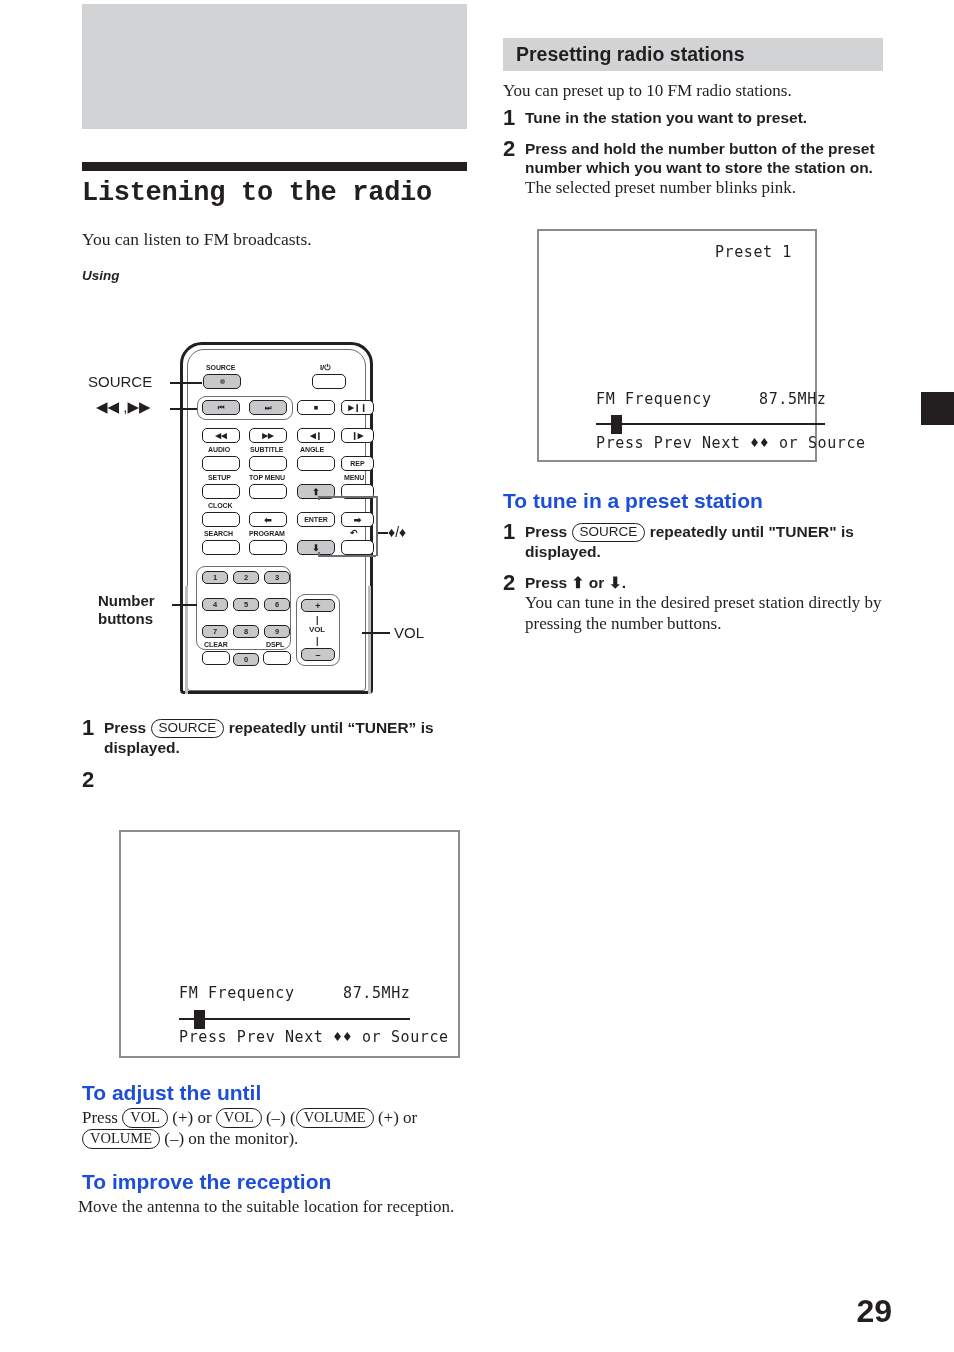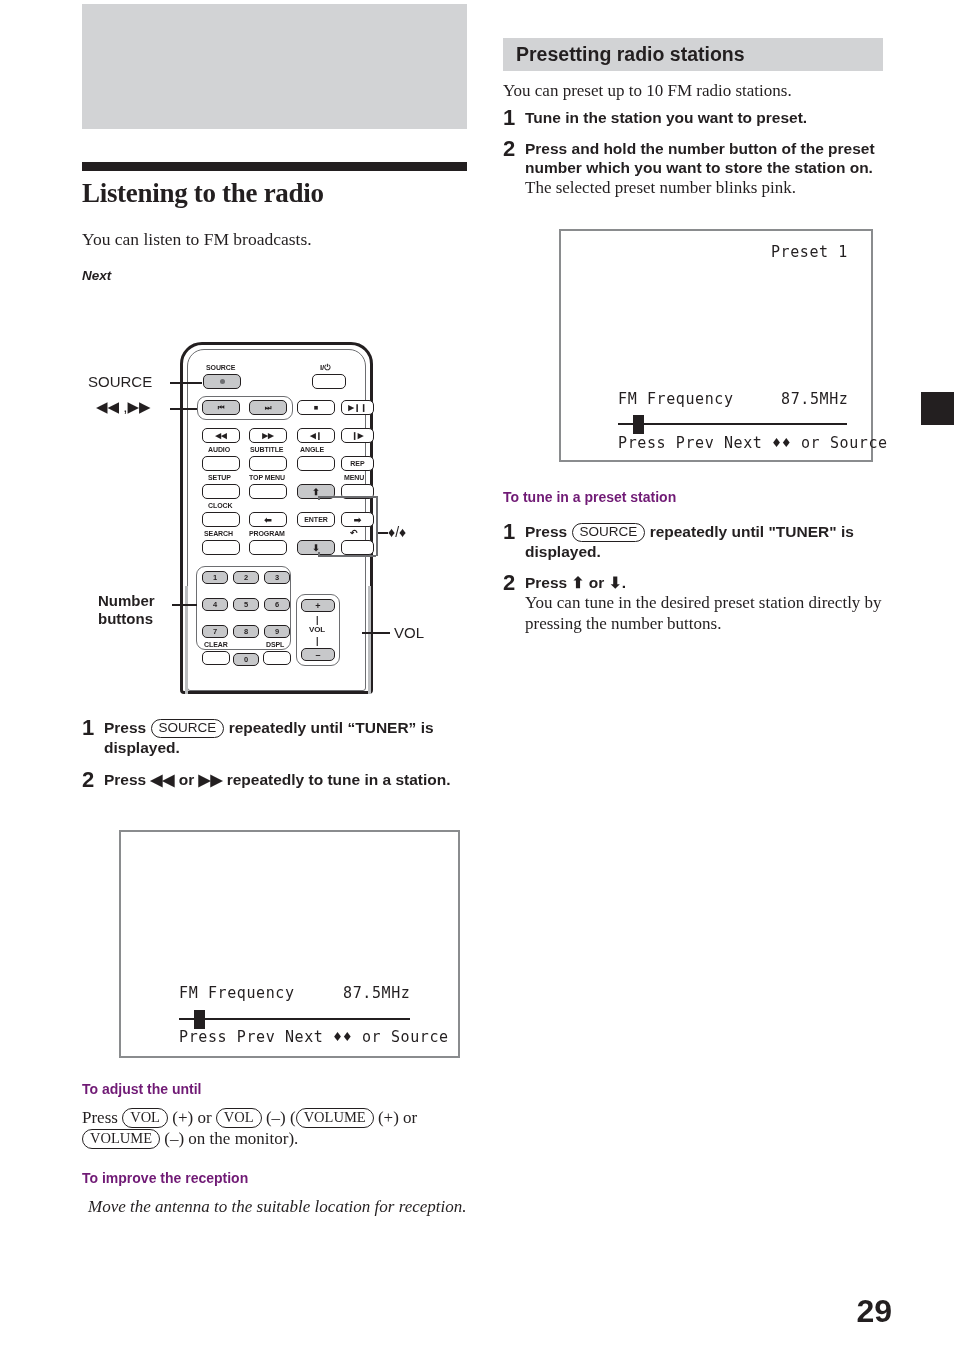--- a/index.html
+++ b/index.html
@@ -45,21 +45,21 @@
     left: 82px;
     top: 162px;
     width: 385px;
     height: 9px;
     background: #231f20;
   }
   .h1-section {
     position: absolute;
     left: 82px;
     top: 178px;
-    font-family: Liberation Serif, serif;
+    font-family: Liberation Mono, monospace;
     font-weight: bold;
     font-size: 27px;
     letter-spacing: -0.3px;
     color: #231f20;
   }
   .intro-line {
     position: absolute;
     left: 82px;
     top: 229px;
     font-size: 17.5px;
@@ -164,22 +164,22 @@
     width: 11px;
     height: 19px;
     background: #231f20;
   }
 
   
   .h3 {
     position: absolute;
     font-family: "Liberation Sans", sans-serif;
     font-weight: bold;
-    font-size: 14px;
-    color: #701a75;
+    font-size: 21px;
+    color: #1d4ed8;
   }
   .para {
     position: absolute;
     font-family: "Liberation Serif", serif;
     font-size: 17px;
     line-height: 21px;
     color: #231f20;
   }
 
   
@@ -302,21 +302,21 @@
 <body>
 
 <div class="page">
 
   <div class="chapter-banner"></div>
 
   <div class="rule-black"></div>
   <div class="h1-section">Listening to the radio</div>
   <div class="intro-line">You can listen to FM broadcasts.</div>
 
-  <div class="note-label">Next</div>
+  <div class="note-label">Using</div>
 
   <div class="remote-wrap">
 
     <div class="remote-body"></div>
     <div class="remote-inner"></div>
     <div class="remote-rail-l"></div>
     <div class="remote-rail-r"></div>
 
     <div class="lbl" style="left:124px; top:28px;">SOURCE</div>
     <div class="btn gray" style="left:121px; top:38px; width:38px; height:15px;">
@@ -417,21 +417,20 @@
     <div class="step-num">1</div>
     <div class="step-body">
       <span>Press</span>
       <span class="pill">SOURCE</span>
       <span>repeatedly until “TUNER” is displayed.</span>
     </div>
   </div>
 
   <div class="step" style="left:82px; top:770px; width:390px;">
     <div class="step-num">2</div>
-    <div class="step-body">Press ◀◀ or ▶▶ repeatedly to tune in a station.</div>
   </div>
 
   <div class="screen" style="left:119px; top:830px; width:341px; height:228px;">
     <div class="screen-line" style="left:58px; top:152px;">FM Frequency</div>
     <div class="screen-line" style="left:222px; top:152px;">87.5MHz</div>
     <div class="screen-bar-line" style="left:58px; top:186px; width:231px;"></div>
     <div class="screen-bar-thumb" style="left:73px; top:178px;"></div>
     <div class="screen-line" style="left:58px; top:196px;">Press Prev Next ♦♦ or Source</div>
   </div>
 
@@ -445,40 +444,40 @@
     <span>(–)</span>
     <span>(</span><span class="pill-serif">VOLUME</span>
     <span>(+)</span>
     <span>or</span>
     <span class="pill-serif">VOLUME</span>
     <span>(–)</span>
     <span>on the monitor).</span>
   </div>
 
   <div class="h3" style="left:82px; top:1170px;text-align:center;">To improve the reception</div>
-  <div class="para" style="left:88px; top:1196px; width:380px;font-style:italic;">Move the antenna to the suitable location for reception.</div>
+  <div class="para" style="left:78px; top:1196px; width:380px;">Move the antenna to the suitable location for reception.</div>
 
   <div class="sect-banner"></div>
   <div class="sect-banner-title">Presetting radio stations</div>
   <div class="para" style="left:503px; top:80px; width:380px;">You can preset up to 10 FM radio stations.</div>
 
   <div class="step" style="left:503px; top:108px; width:380px;">
     <div class="step-num">1</div>
     <div class="step-body">Tune in the station you want to preset.</div>
   </div>
 
   <div class="step" style="left:503px; top:139px; width:382px;">
     <div class="step-num">2</div>
     <div class="step-body">
       <span>Press and hold the number button of the preset number which you want to store the station on.</span>
       <span class="sub">The selected preset number blinks pink.</span>
     </div>
   </div>
 
-  <div class="screen" style="left:559px; top:229px; width:314px; height:233px;">
+  <div class="screen" style="left:537px; top:229px; width:280px; height:233px;">
     <div class="screen-line" style="right:23px; top:12px;">Preset 1</div>
     <div class="screen-line" style="left:57px; top:159px;">FM Frequency</div>
     <div class="screen-line" style="left:220px; top:159px;">87.5MHz</div>
     <div class="screen-bar-line" style="left:57px; top:192px; width:229px;"></div>
     <div class="screen-bar-thumb" style="left:72px; top:184px;"></div>
     <div class="screen-line" style="left:57px; top:203px;">Press Prev Next ♦♦ or Source</div>
   </div>
 
   <div class="h3" style="left:503px; top:489px;">To tune in a preset station</div>
 

